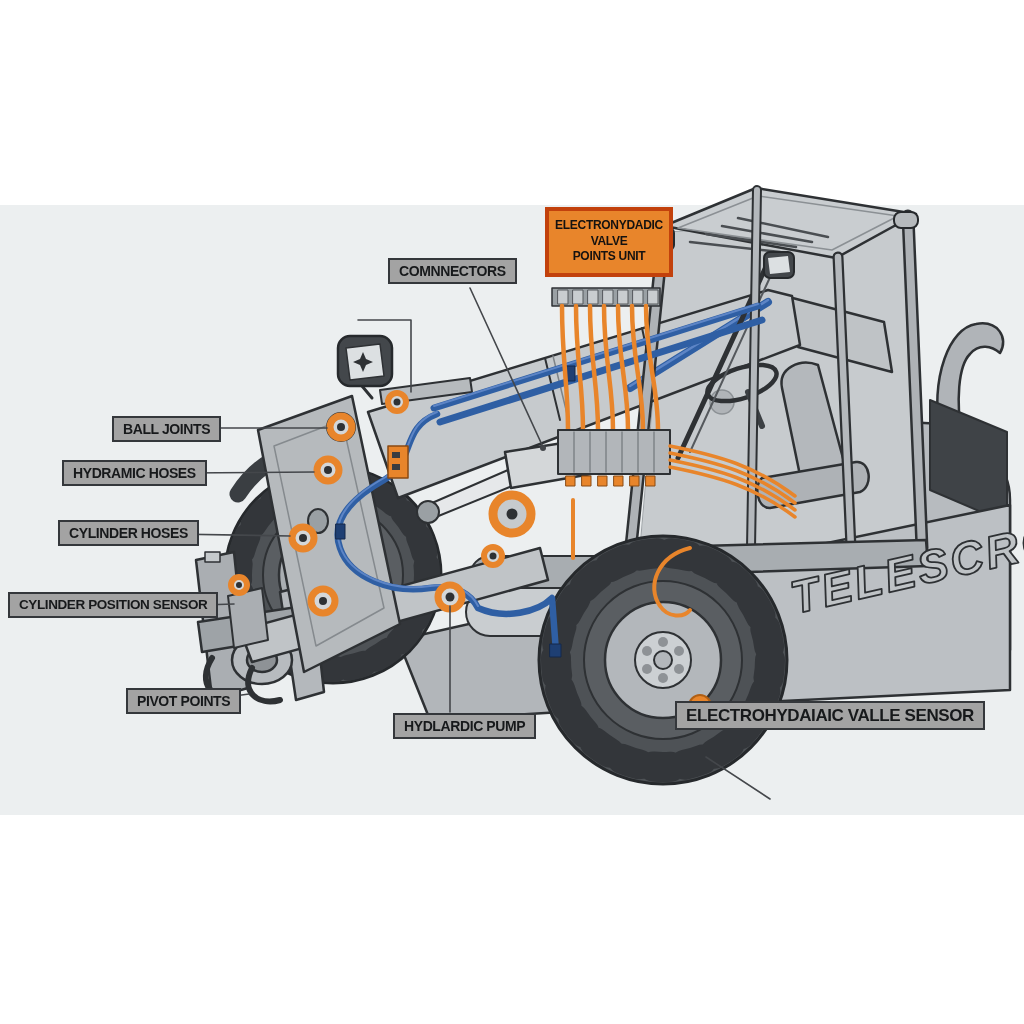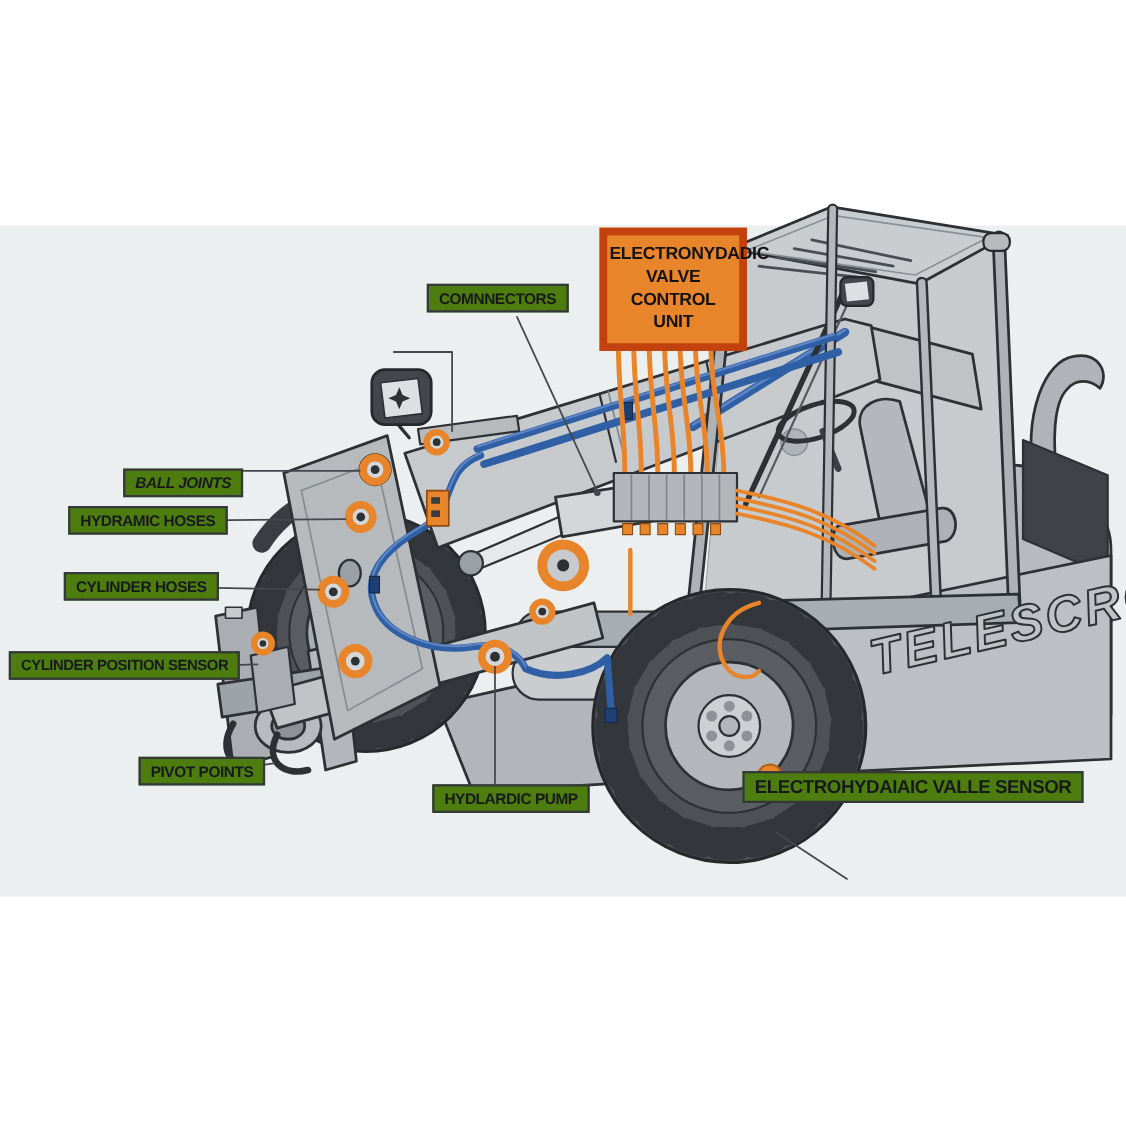--- a/index.html
+++ b/index.html
@@ -2,28 +2,28 @@
 <html><head>
 <meta charset="utf-8">
 <style>
   html,body{margin:0;padding:0;background:#ffffff;}
   #stage{
     position:relative;width:1024px;height:1024px;overflow:hidden;
     background:#ffffff;font-family:"Liberation Sans",sans-serif;
   }
   #illustration{position:absolute;left:0;top:0;}
   .label{
-    position:absolute;background:#4d7c0f;border:2px solid #34373b;
+    position:absolute;background:#a3a3a3;border:2px solid #34373b;
     color:#17191b;font-weight:bold;font-size:14px;letter-spacing:-0.4px;
     padding:4px 9px;white-space:nowrap;line-height:1;z-index:5;
   }
   #control-unit{
     position:absolute;left:545px;top:207px;width:116px;
-    background:#e8852b;border:7px solid #c2410c;color:#151210;
-    font-weight:bold;font-size:16px;letter-spacing:-0.3px;text-align:center;
+    background:#e8852b;border:4px solid #c2410c;color:#151210;
+    font-weight:bold;font-size:12px;letter-spacing:-0.3px;text-align:center;
     padding:7px 2px 8px 2px;line-height:1.3;z-index:5;
   }
 </style>
 </head>
 <body>
 
 <div id="stage">
 
 <svg id="illustration" width="1024" height="1024" viewBox="0 0 1024 1024">
 
@@ -239,25 +239,25 @@
       <polyline points="450,712 450,606"></polyline>
       <polyline points="792,715 714,709"></polyline>
       <polyline points="770,799 706,757"></polyline>
     </g>
   </g>
 </svg>
 
 <div id="control-unit">
   <div>ELECTRONYDADIC</div>
   <div>VALVE</div>
-  <div>CONTROL UNIT</div>
+  <div>POINTS UNIT</div>
 </div>
 
 <div class="label" style="left:388px;top:258px;">COMNNECTORS</div>
-<div class="label" style="left:112px;top:426px;font-style:italic;">BALL JOINTS</div>
+<div class="label" style="left:112px;top:416px;">BALL JOINTS</div>
 <div class="label" style="left:62px;top:460px;">HYDRAMIC HOSES</div>
 <div class="label" style="left:58px;top:520px;text-align:right;">CYLINDER HOSES</div>
 <div class="label" style="left:8px;top:592px;font-size:13.5px;">CYLINDER POSITION SENSOR</div>
 <div class="label" style="left:98px;top:688px;margin-left:28px;">PIVOT POINTS</div>
 <div class="label" style="left:393px;top:713px;">HYDLARDIC PUMP</div>
 <div class="label" style="right:39px;top:701px;font-size:17px;">ELECTROHYDAIAIC VALLE SENSOR</div>
 
 </div>
 
 </body></html>

